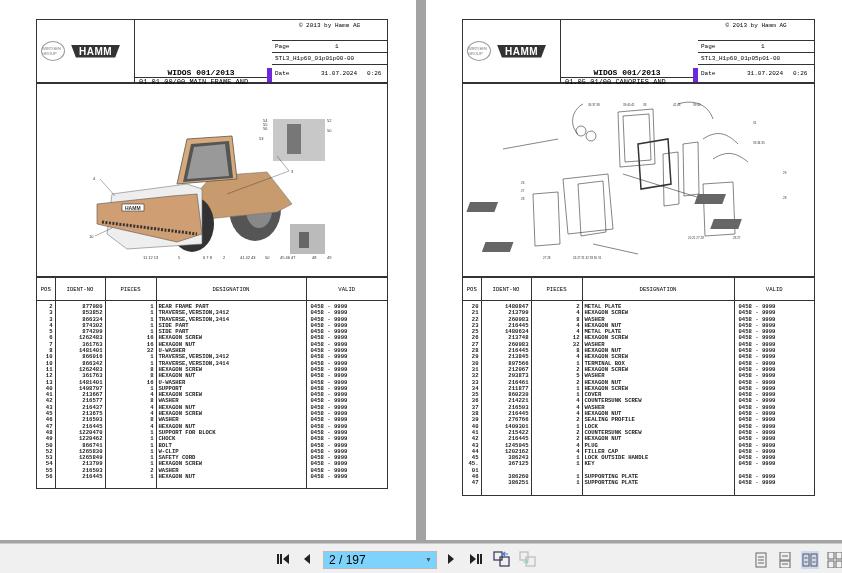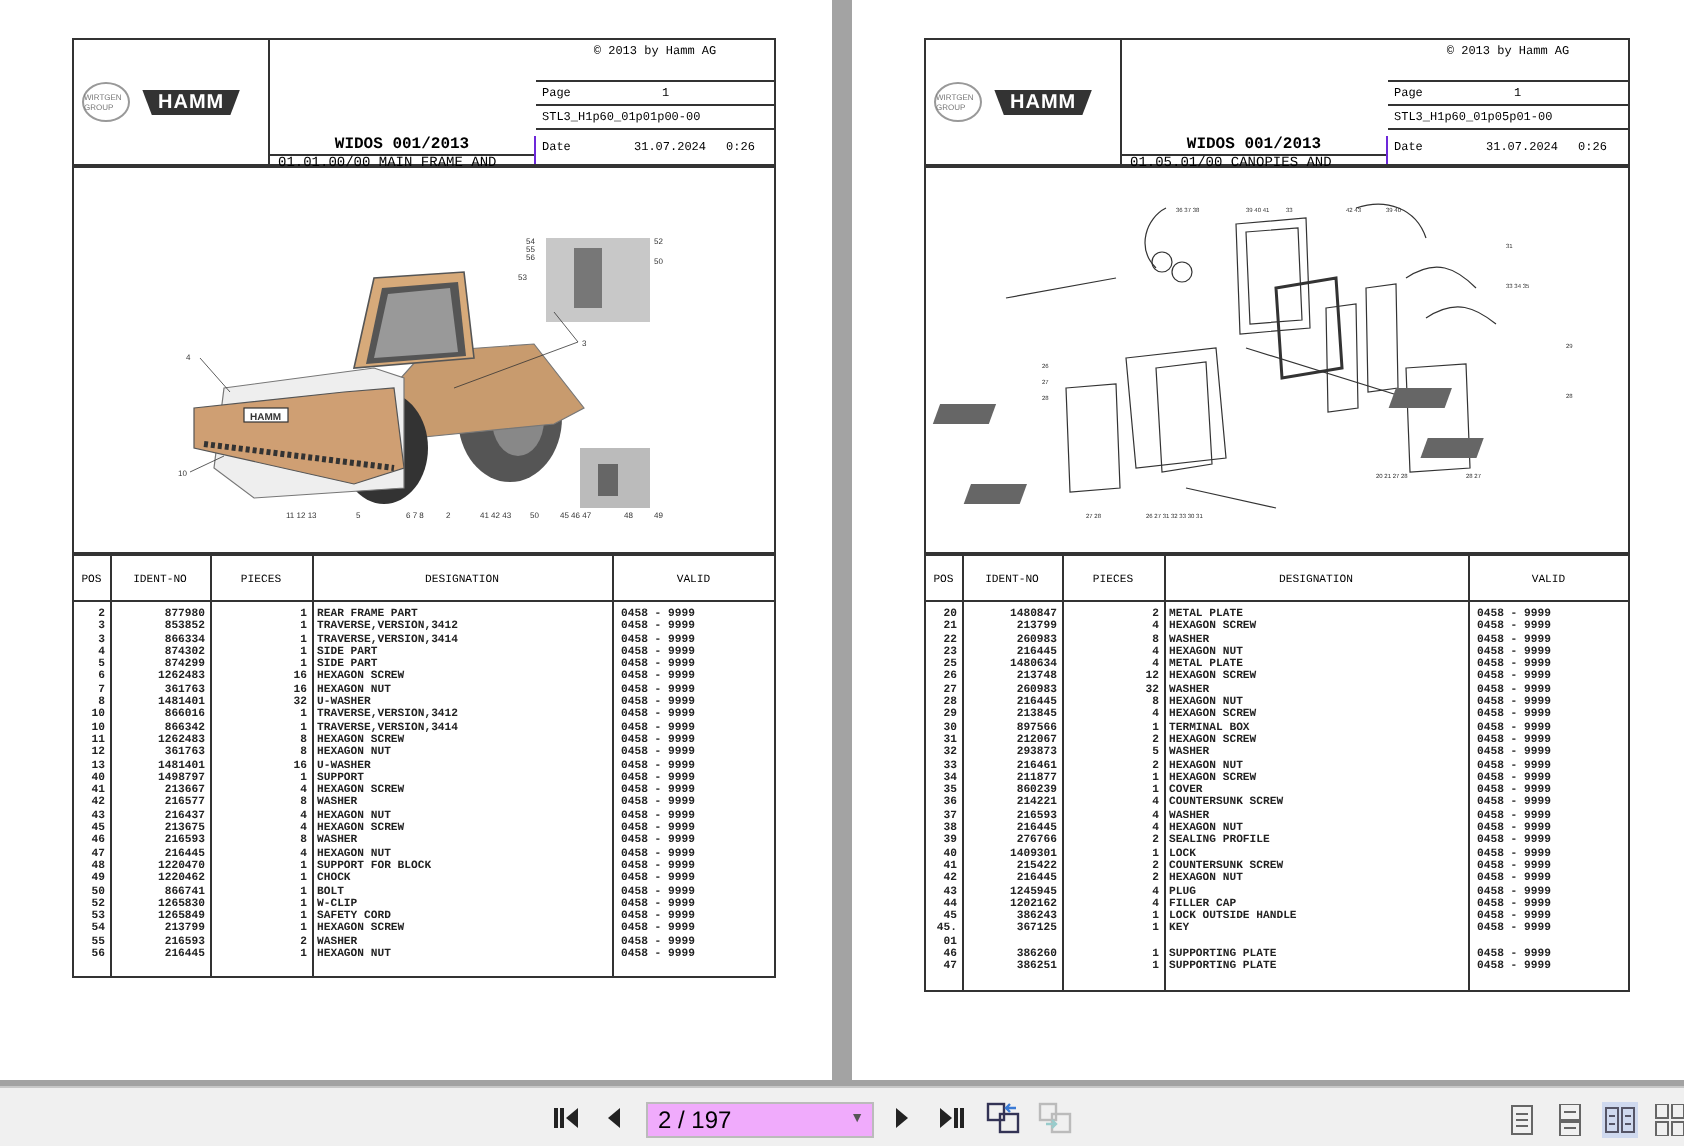--- a/index.html
+++ b/index.html
@@ -7,42 +7,42 @@
   .viewer{position:absolute;left:0;top:0;width:842px;height:543px;background:#a3a3a3;}
   .page{position:absolute;top:0;height:540px;background:#fff;}
   #page-left{left:0;width:416px;}
   #page-right{left:426px;width:416px;}
   .doc{position:absolute;left:36px;top:19px;width:352px;border:1.5px solid #333;box-sizing:border-box;}
   #page-right .doc{left:36px;width:353px;}
   .hdr{display:flex;height:62px;border-bottom:2px solid #333;}
   .hdr .logo{width:98px;border-right:1px solid #333;display:flex;align-items:center;justify-content:flex-start;padding-left:4px;gap:6px;box-sizing:border-box;}
   .wirtgen{width:22px;height:18px;border:1px solid #999;border-radius:50%;font-size:4px;color:#777;display:flex;align-items:center;justify-content:center;font-family:"Liberation Sans",sans-serif;}
   .hamm{background:#333;color:#fff;font-family:"Liberation Sans",sans-serif;font-weight:bold;font-size:10px;padding:1px 8px;clip-path:polygon(0 0,100% 0,90% 100%,10% 100%);letter-spacing:0.5px;}
-  .hdr .mid{width:132px;border-right:1px solid #6d28d9;display:flex;flex-direction:column;margin-top:48px;}
+  .hdr .mid{width:132px;border-right:5px solid #6d28d9;display:flex;flex-direction:column;margin-top:48px;}
   .hdr .mid .t1{height:22px;border-bottom:1px solid #333;display:flex;align-items:center;justify-content:center;font-size:8px;font-weight:bold;}
   .hdr .mid .t2{flex:1;display:flex;align-items:center;justify-content:center;text-align:left;font-size:7px;line-height:9px;padding:0 4px;}
   .hdr .right{flex:1;display:flex;flex-direction:column;font-size:6px;}
   .hdr .right .copy{height:20px;display:flex;align-items:flex-start;justify-content:center;padding-top:2px;box-sizing:border-box;}
   .hdr .right .row{display:flex;border-top:1px solid #333;height:11px;align-items:center;padding-left:3px;}
   .hdr .right .row.date{flex:1;height:auto;}
   .hdr .right .row span{display:inline-block;}
   .lbl{width:40px;}
   .img{height:192px;border-bottom:2px solid #333;position:relative;background:#fff;overflow:hidden;}
   .tbl{width:100%;border-collapse:collapse;font-size:5.6px;table-layout:fixed;}
   .tbl th{font-weight:normal;height:20px;border-bottom:1.5px solid #333;border-right:1px solid #333;font-size:5.6px;}
   .tbl td{border-right:1px solid #333;height:6.3px;line-height:6.3px;padding:0 2px;white-space:nowrap;overflow:hidden;font-weight:bold;color:#222;}
   .tbl th:last-child,.tbl td:last-child{border-right:none;}
   .tbl td.n{text-align:right;}
   .tbl td.d{text-align:left;}
   .tbl td.v{text-align:left;padding-left:4px;}
   .tbl tr.first td{padding-top:3px;}
   .tbl tr.spacer td{height:8px;}
   .toolbar{position:absolute;left:0;top:543px;width:842px;height:30px;background:#f0f0f0;border-top:1px solid #c8c8c8;}
   .tb-btn{position:absolute;top:6px;height:18px;display:flex;align-items:center;justify-content:center;color:#333;font-size:13px;font-family:"DejaVu Sans",sans-serif;}
-  .pager{position:absolute;left:323px;top:7px;width:114px;height:18px;background:#f0abfc;border:1px solid #bbb;box-sizing:border-box;font-family:"Liberation Sans",sans-serif;font-size:12px;display:flex;align-items:center;padding-left:5px;}
+  .pager{position:absolute;left:323px;top:7px;width:114px;height:18px;background:#7dd3fc;border:1px solid #bbb;box-sizing:border-box;font-family:"Liberation Sans",sans-serif;font-size:12px;display:flex;align-items:center;padding-left:5px;}
   .pager .caret{position:absolute;right:4px;top:4px;font-size:7px;color:#555;}
   .view-btn{position:absolute;top:7px;width:18px;height:18px;display:flex;align-items:center;justify-content:center;}
   .view-btn.active{background:#cfd9ee;}
 </style>
 </head>
 <body>
 
 <div class="viewer">
 
   <div class="page" id="page-left">

